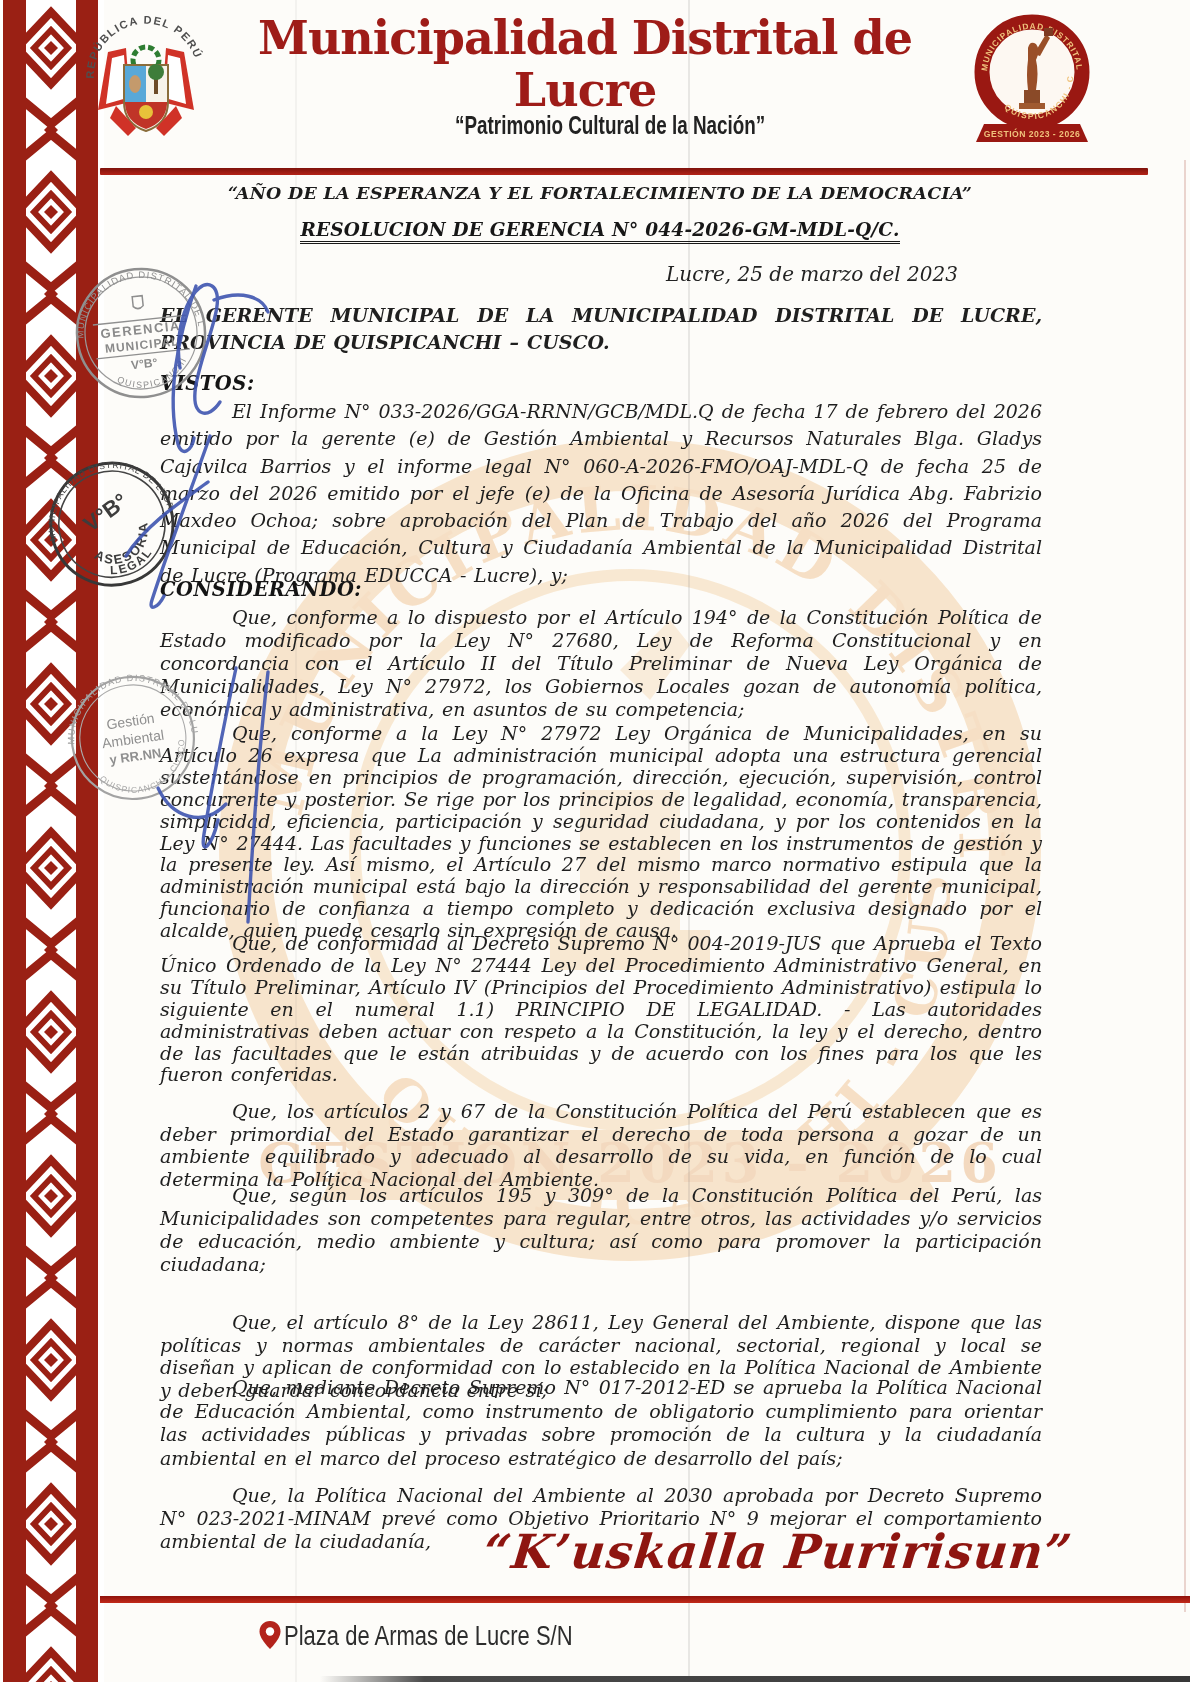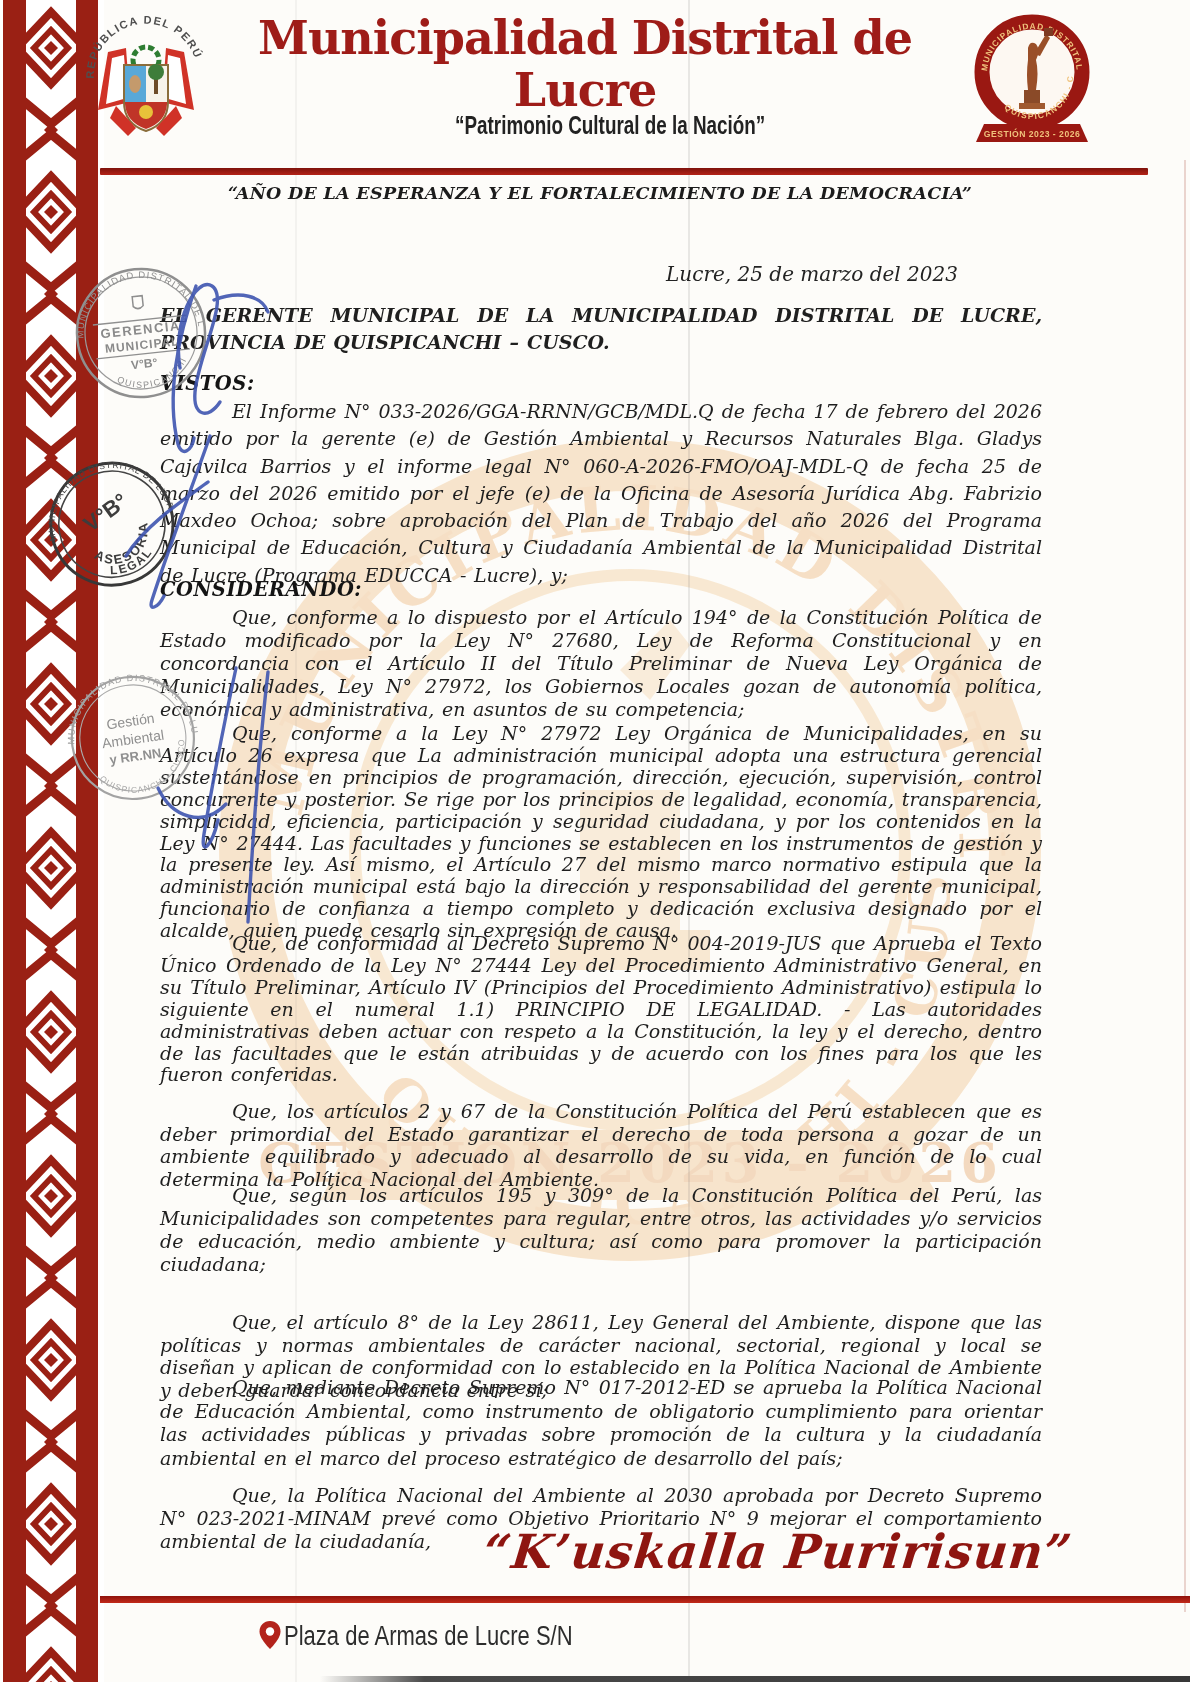--- a/index.html
+++ b/index.html
@@ -145,20 +145,23 @@
     <path d="M62,50 Q60,64 62,80 L70,80 Q73,62 70,50 Q75,40 70,34 Q64,30 62,38 Z" fill="#9a4f28"></path>
     <path d="M68,44 L80,24 L84,28 L74,46 Z" fill="#9a4f28"></path>
     <rect x="78" y="18" width="9" height="8" fill="#7d3a22"></rect>
     <polygon points="18,114 114,114 122,132 10,132" fill="#9a1812"></polygon>
     <text x="66" y="127" text-anchor="middle" font-family="Liberation Sans, sans-serif" font-size="8.6" font-weight="bold" fill="#efc27c" letter-spacing=".5">GESTIÓN 2023 - 2026</text>
   </svg>
 
   <div class="h-rule"></div>
 
   <div class="year-line">“AÑO DE LA ESPERANZA Y EL FORTALECIMIENTO DE LA DEMOCRACIA”</div>
+  <div class="res-line">
+    <span>RESOLUCION DE GERENCIA N° 044-2026-GM-MDL-Q/C.</span>
+  </div>
   <div class="date-line">Lucre, 25 de marzo del 2023</div>
 
   <p class="bodytext bold" style="top:302px;line-height:27px;">EL GERENTE MUNICIPAL DE LA MUNICIPALIDAD DISTRITAL DE LUCRE, PROVINCIA DE QUISPICANCHI – CUSCO.</p>
 
   <p class="lbl" style="top:372px;">VISTOS:</p>
   <p class="bodytext indent" style="top:398px;line-height:27.3px;">El Informe N° 033-2026/GGA-RRNN/GCB/MDL.Q de fecha 17 de febrero del 2026 emitido por la gerente (e) de Gestión Ambiental y Recursos Naturales Blga. Gladys Cajavilca Barrios y el informe legal N° 060-A-2026-FMO/OAJ-MDL-Q de fecha 25 de marzo del 2026 emitido por el jefe (e) de la Oficina de Asesoría Jurídica Abg. Fabrizio Maxdeo Ochoa; sobre aprobación del Plan de Trabajo del año 2026 del Programa Municipal de Educación, Cultura y Ciudadanía Ambiental de la Municipalidad Distrital de Lucre (Programa EDUCCA - Lucre), y;</p>
 
   <p class="lbl" style="top:578px;">CONSIDERANDO:</p>
 
   <p class="bodytext indent" style="top:606px;line-height:23px;">Que, conforme a lo dispuesto por el Artículo 194° de la Constitución Política de Estado modificado por la Ley N° 27680, Ley de Reforma Constitucional y en concordancia con el Artículo II del Título Preliminar de Nueva Ley Orgánica de Municipalidades, Ley N° 27972, los Gobiernos Locales gozan de autonomía política, económica y administrativa, en asuntos de su competencia;</p>

